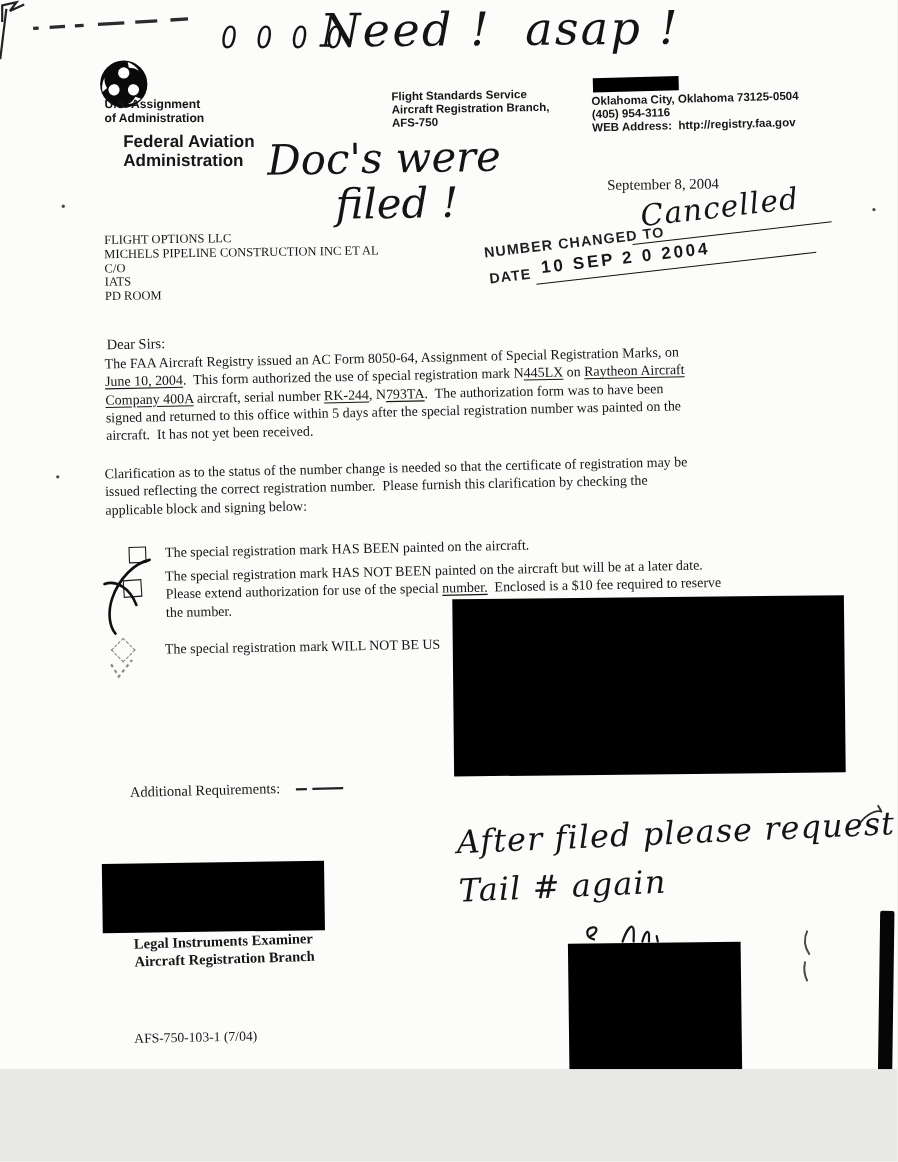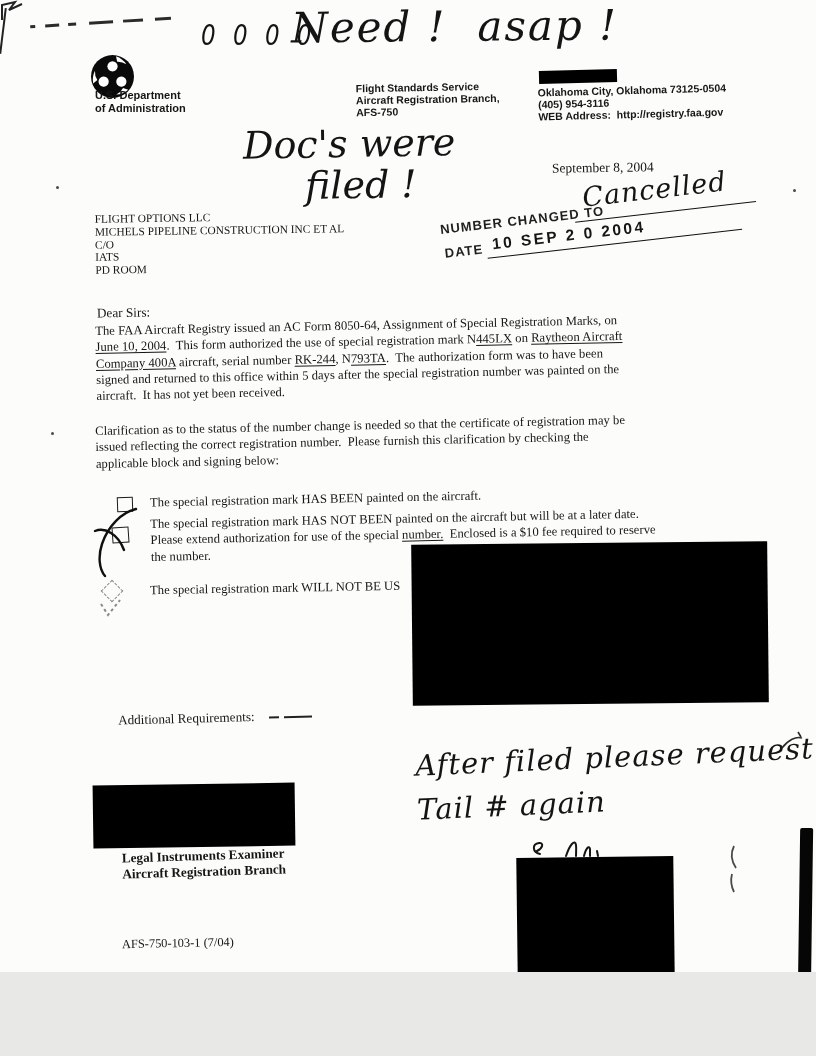--- a/index.html
+++ b/index.html
@@ -117,22 +117,26 @@
           <circle cx="0" cy="-10" r="5"></circle>
           <path d="M 3.5,-19.8 A 20,20 0 0 1 13.5,-12 A 14,14 0 0 0 4.5,-14.5 Z"></path>
         </g>
       <g transform="rotate(240)">
           <circle cx="0" cy="-10" r="5"></circle>
           <path d="M 3.5,-19.8 A 20,20 0 0 1 13.5,-12 A 14,14 0 0 0 4.5,-14.5 Z"></path>
         </g>
     </g>
   </svg>
   <div id="dept" class="abs sans-b">
-    <div class="line">U.S. Department</div>
+    <div class="line">U.S. Assignment</div>
     <div class="line">of Administration</div>
+  </div>
+  <div id="agency" class="abs sans-b">
+    <div class="line">Federal Aviation</div>
+    <div class="line">Administration</div>
   </div>
   <div id="office" class="abs sans-b">
     <div class="line">Flight Standards Service</div>
     <div class="line">Aircraft Registration Branch,</div>
     <div class="line">AFS-750</div>
   </div>
   <div id="topbar-redaction" class="abs redact"></div>
   <div id="contact" class="abs sans-b">
     <div class="line">Oklahoma City, Oklahoma 73125-0504</div>
     <div class="line">(405) 954-3116</div>

